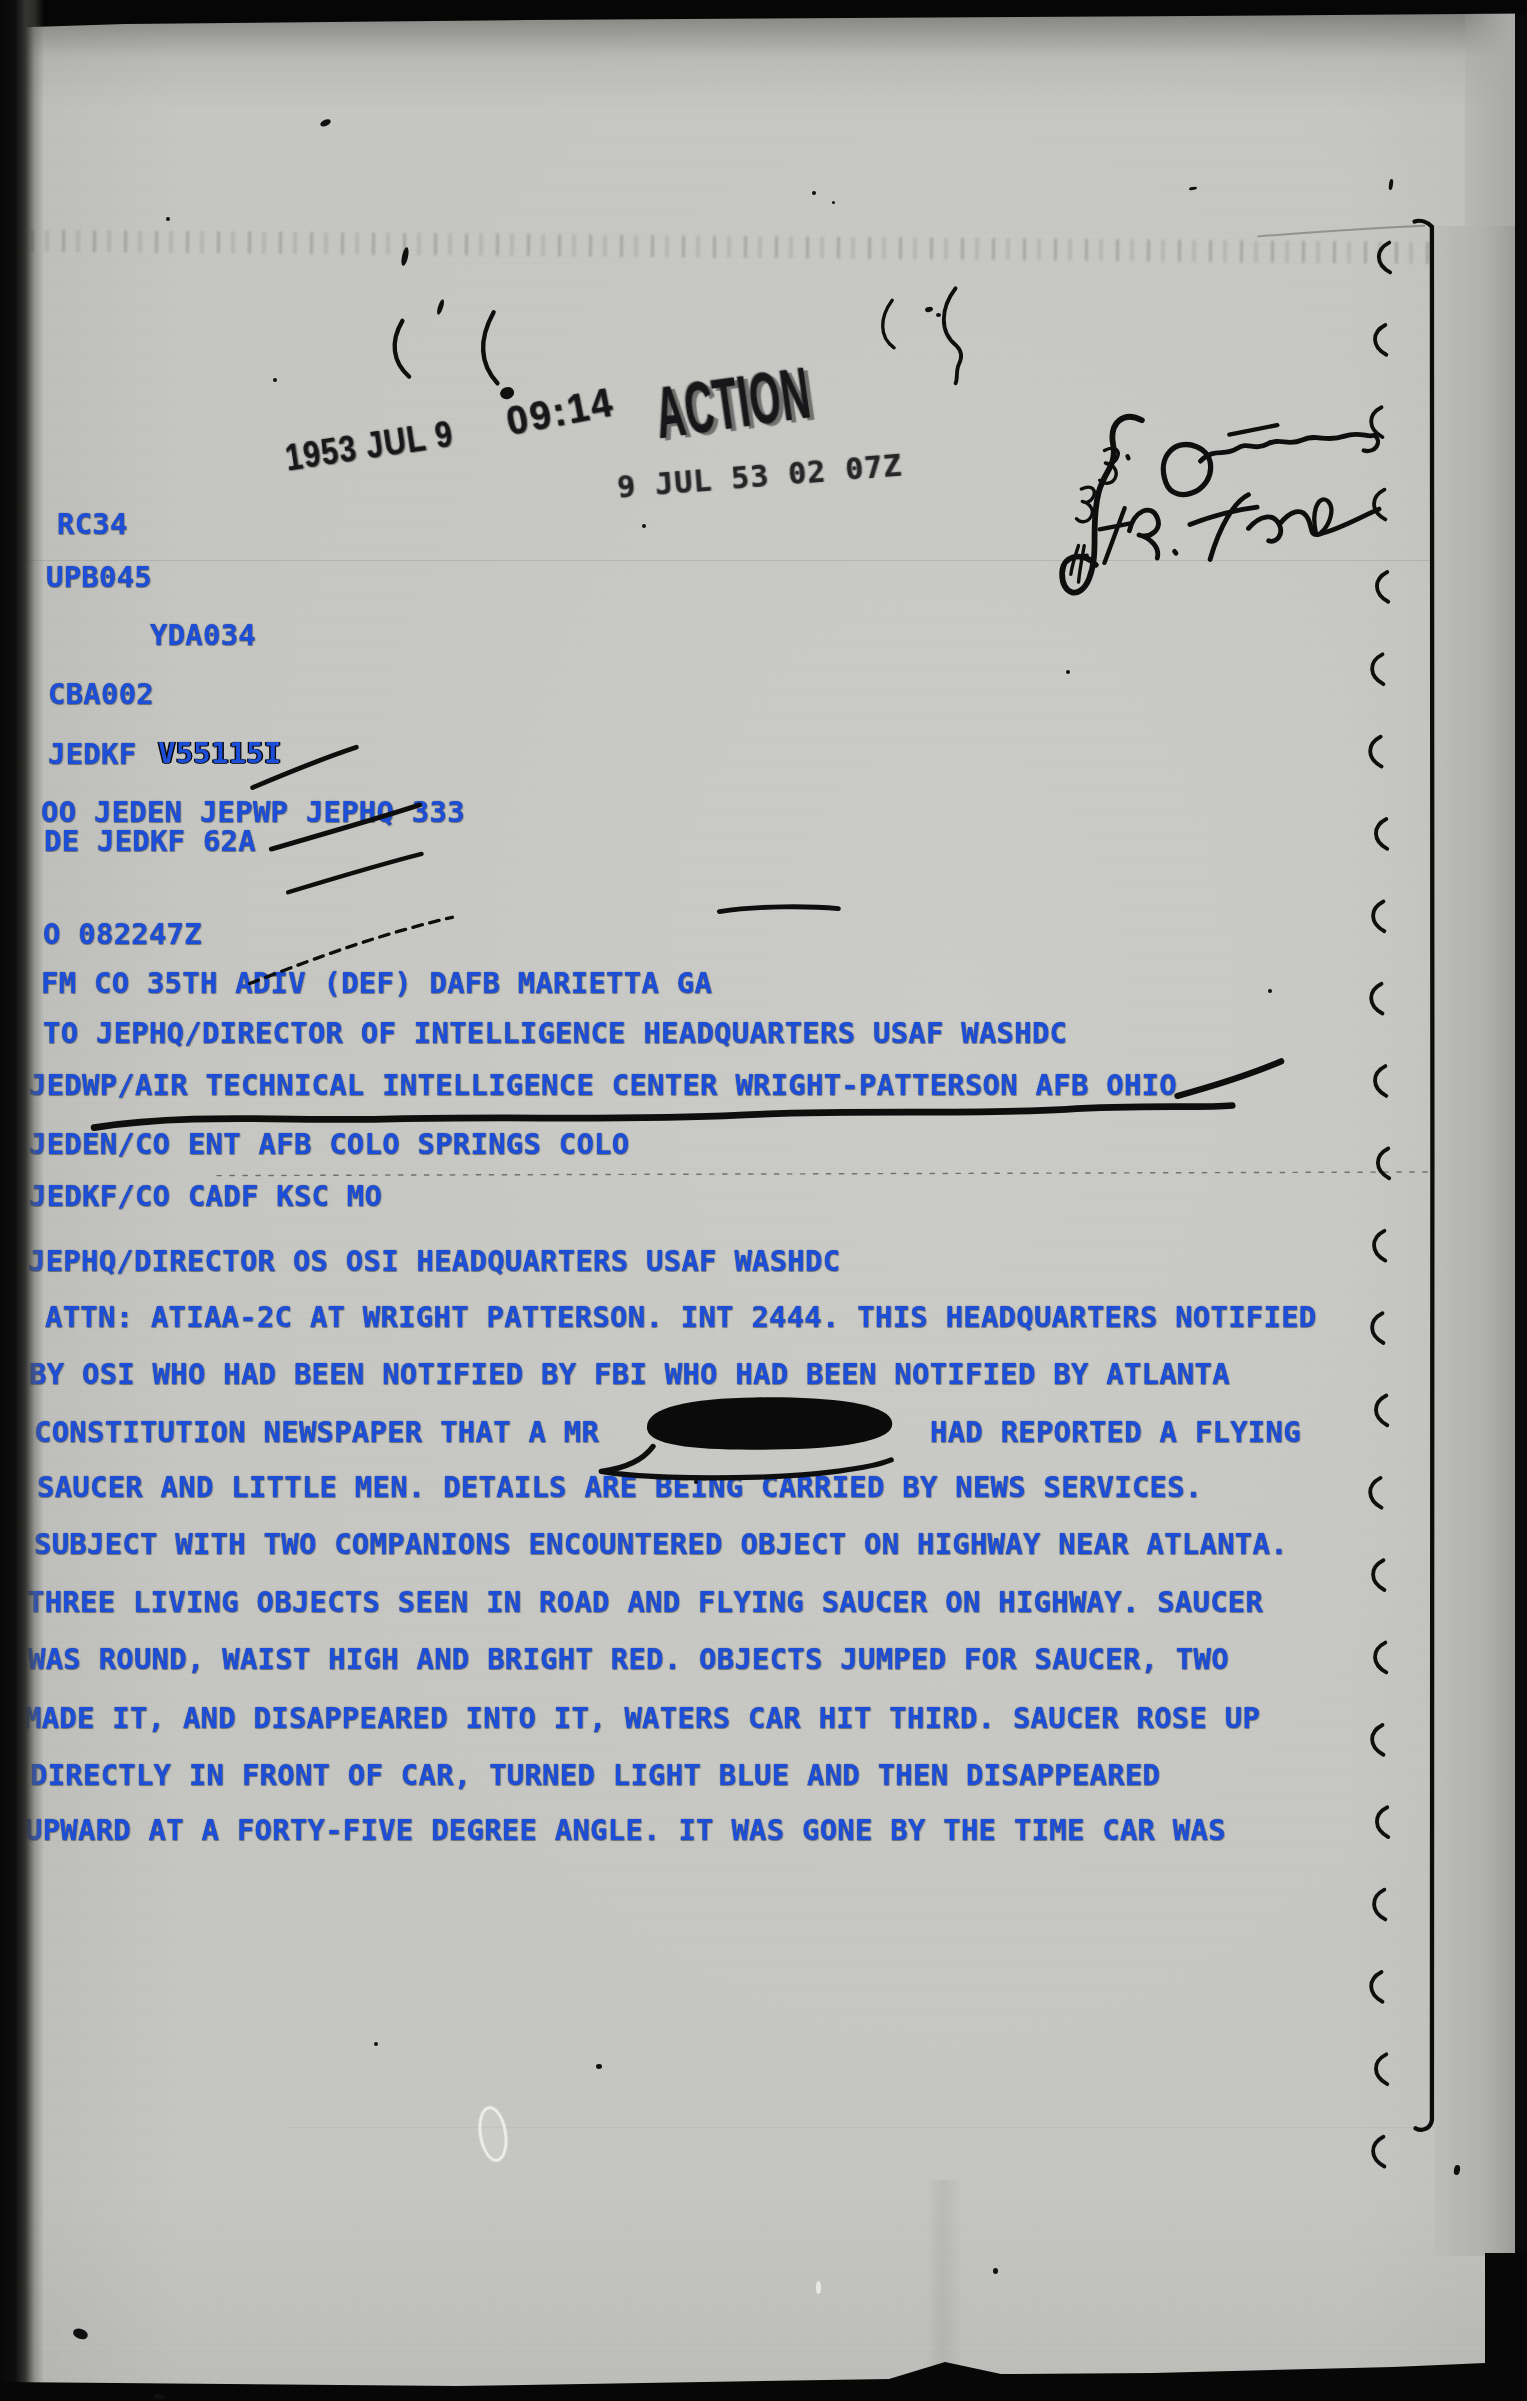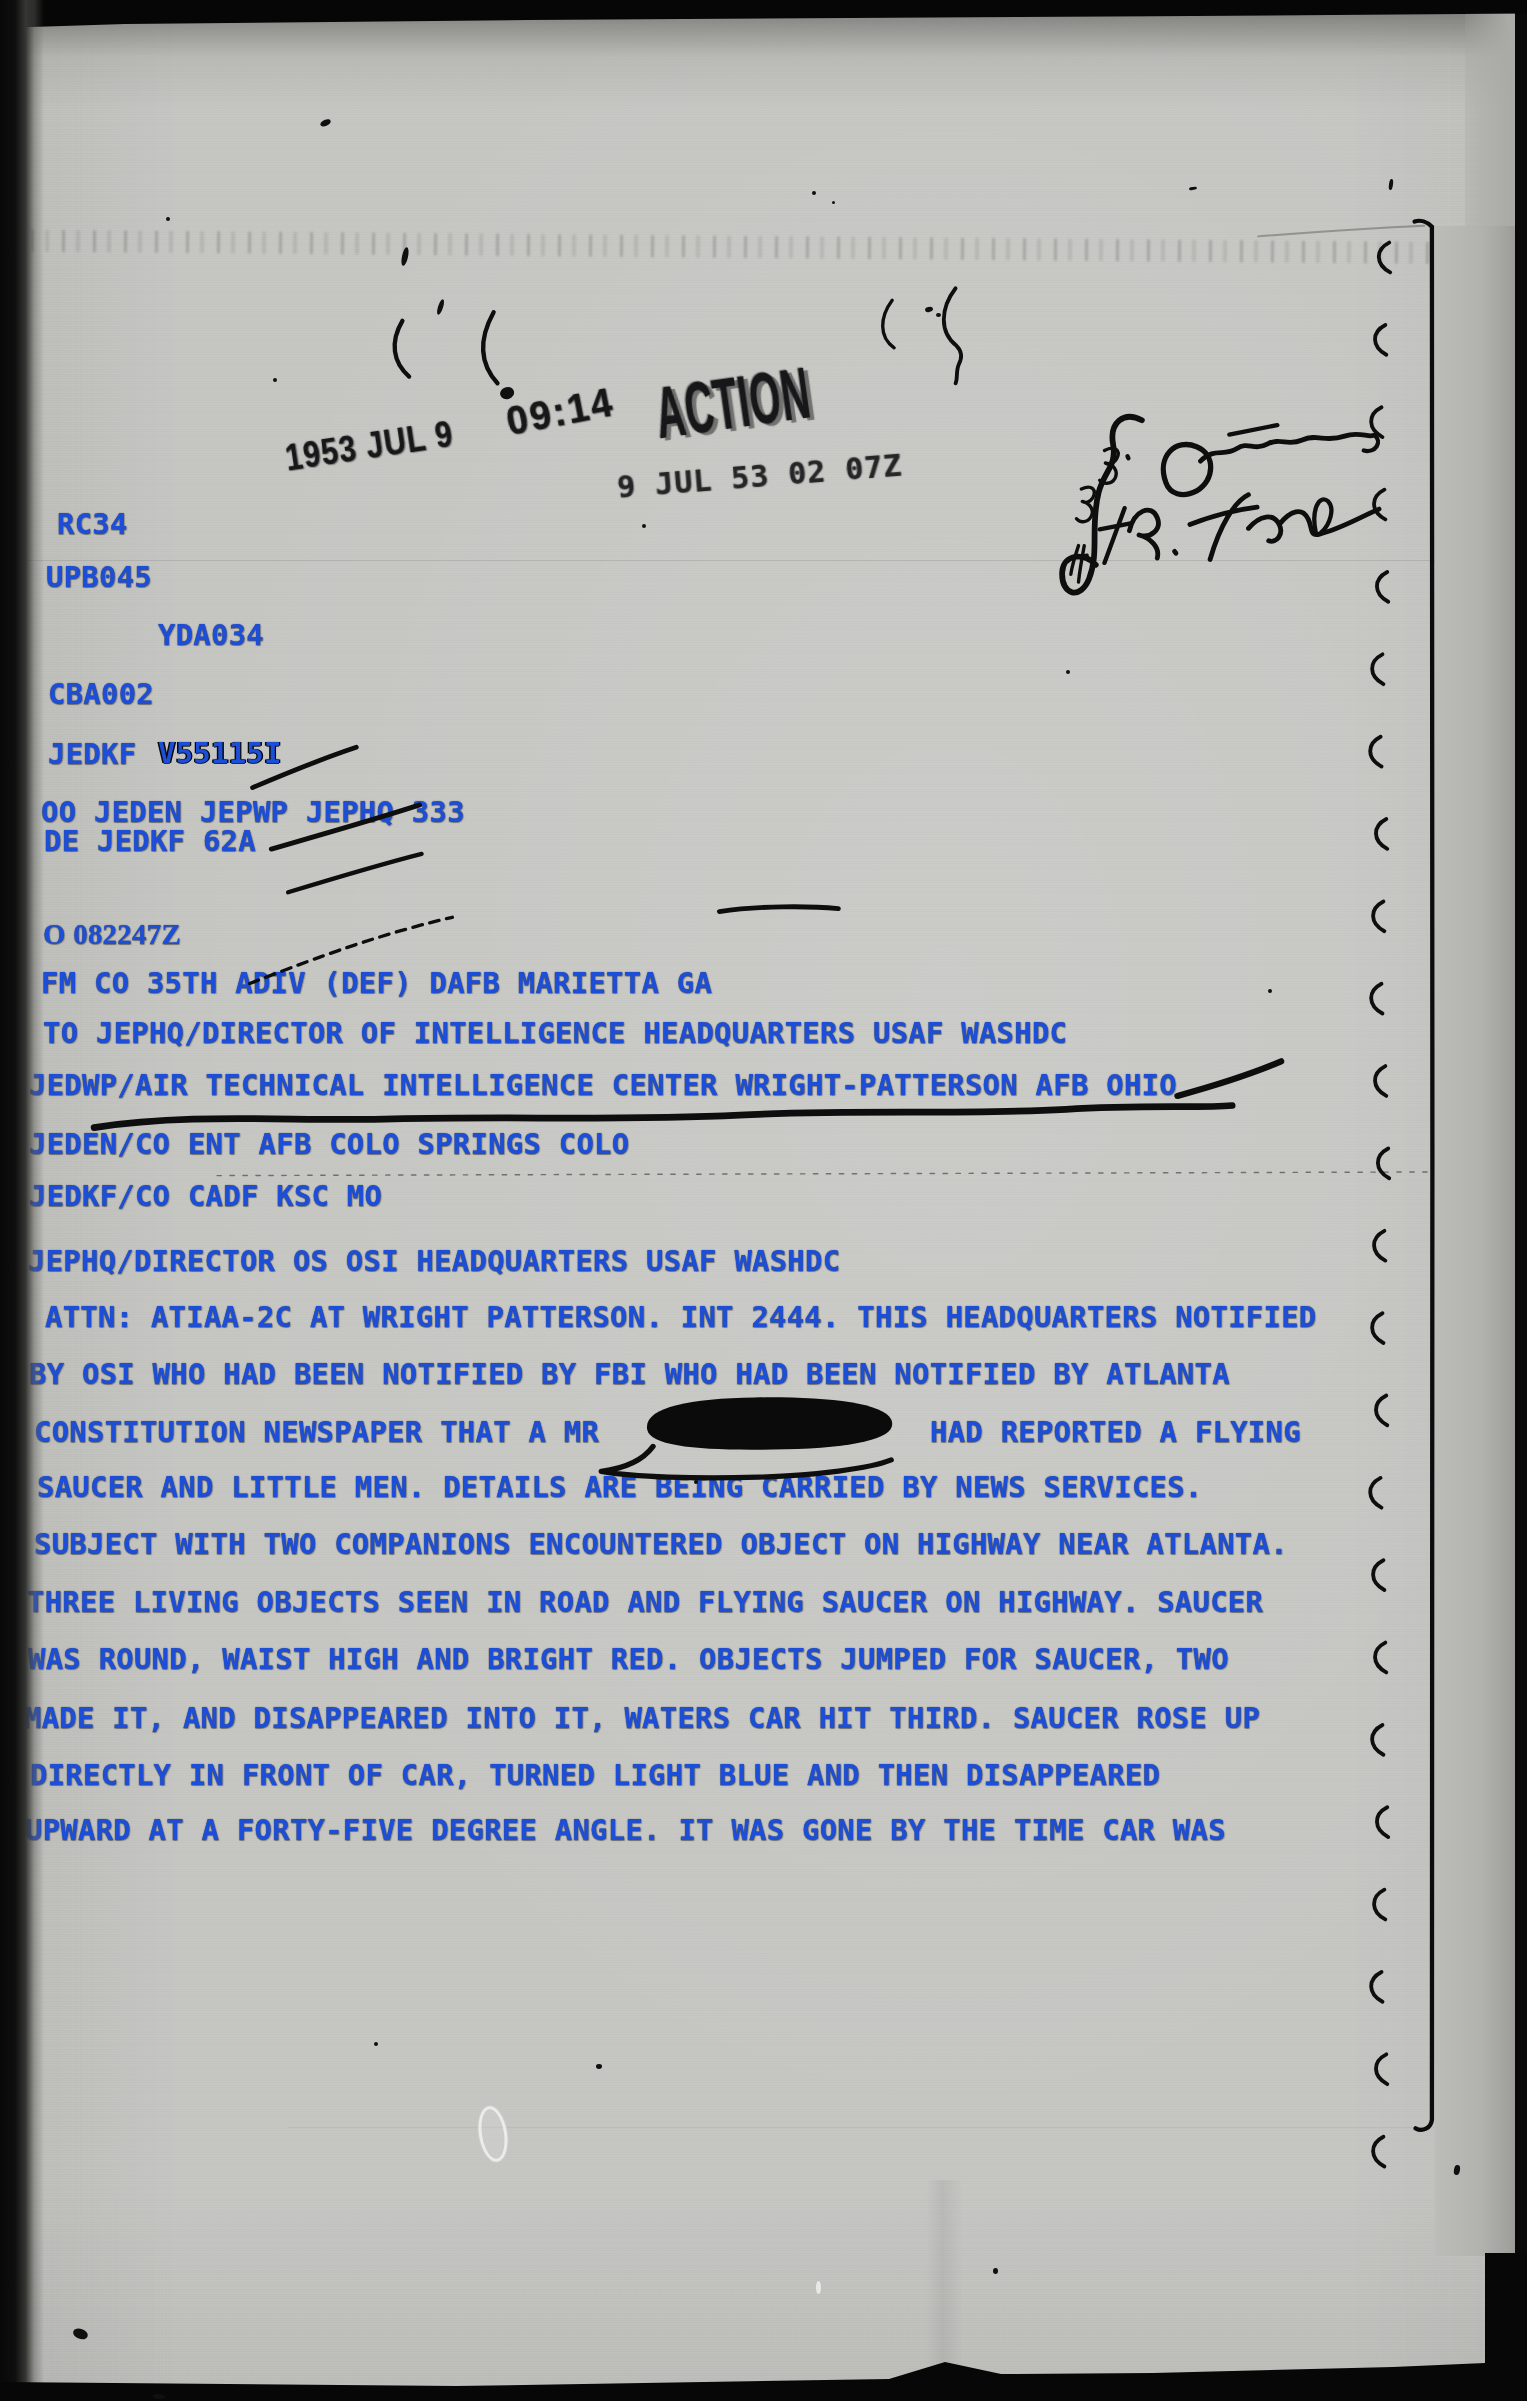--- a/index.html
+++ b/index.html
@@ -82,27 +82,27 @@
   <div class="crease-v"></div>
 
   <div class="stamp" id="stamp-action">ACTION</div>
   <div class="stamp" id="stamp-time">09:14</div>
   <div class="stamp" id="stamp-date">1953 JUL 9</div>
   <div class="stamp" id="stamp-tty">9 JUL 53 02 07Z</div>
 
   <div id="typed-lines">
       <div class="tw" style="left: 57px; top: 510px;">RC34</div>
       <div class="tw" style="left: 46px; top: 563px;">UPB045</div>
-      <div class="tw" style="left: 158px; top: 621px;">YDA034</div>
+      <div class="tw" style="left: 150px; top: 621px;">YDA034</div>
       <div class="tw" style="left: 48px; top: 680px;">CBA002</div>
       <div class="tw" style="left: 48px; top: 740px;">JEDKF</div>
       <div class="tw heavy" style="left: 158px; top: 739px;">V55115I</div>
       <div class="tw" style="left: 41px; top: 798px;">OO JEDEN JEPWP JEPHQ 333</div>
       <div class="tw" style="left: 44px; top: 827px;">DE JEDKF 62A</div>
-      <div class="tw" style="left: 43px; top: 920px; font-family: Liberation Serif, serif;">O 082247Z</div>
+      <div class="tw" style="left: 43px; top: 920px;">O 082247Z</div>
       <div class="tw" style="left: 41px; top: 969px;">FM CO 35TH ADIV (DEF) DAFB MARIETTA GA</div>
       <div class="tw" style="left: 43px; top: 1019px;">TO JEPHQ/DIRECTOR OF INTELLIGENCE HEADQUARTERS USAF WASHDC</div>
       <div class="tw" style="left: 29px; top: 1071px;">JEDWP/AIR TECHNICAL INTELLIGENCE CENTER WRIGHT-PATTERSON AFB OHIO</div>
       <div class="tw" style="left: 29px; top: 1130px;">JEDEN/CO ENT AFB COLO SPRINGS COLO</div>
       <div class="tw" style="left: 29px; top: 1182px;">JEDKF/CO CADF KSC MO</div>
       <div class="tw" style="left: 28px; top: 1247px;">JEPHQ/DIRECTOR OS OSI HEADQUARTERS USAF WASHDC</div>
       <div class="tw" style="left: 45px; top: 1303px;">ATTN: ATIAA-2C AT WRIGHT PATTERSON. INT 2444. THIS HEADQUARTERS NOTIFIED</div>
       <div class="tw" style="left: 29px; top: 1360px;">BY OSI WHO HAD BEEN NOTIFIED BY FBI WHO HAD BEEN NOTIFIED BY ATLANTA</div>
       <div class="tw" style="left: 34px; top: 1418px;">CONSTITUTION NEWSPAPER THAT A MR</div>
       <div class="tw" style="left: 930px; top: 1418px;">HAD REPORTED A FLYING</div>

